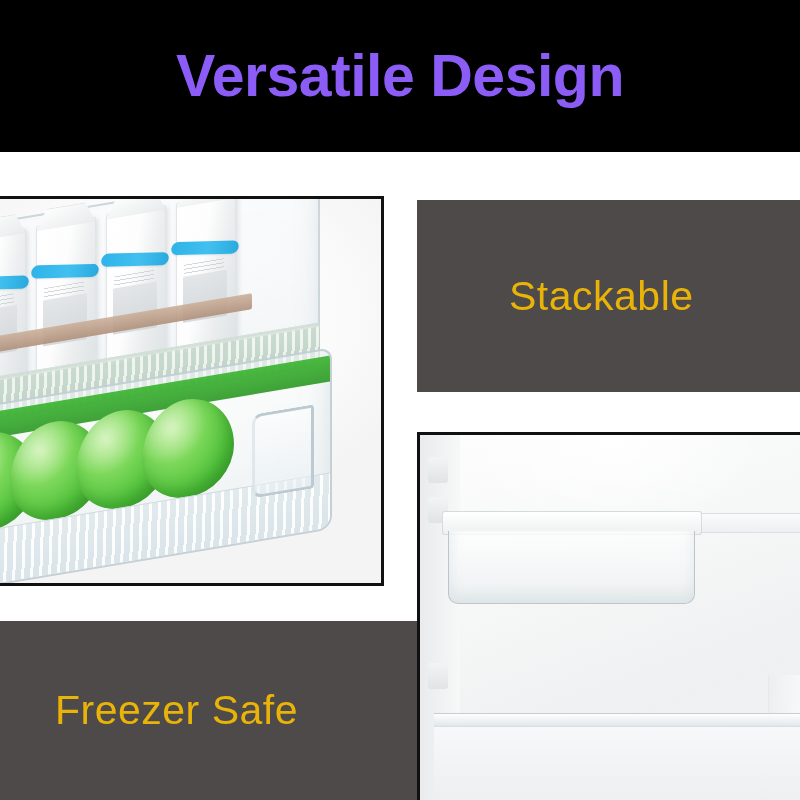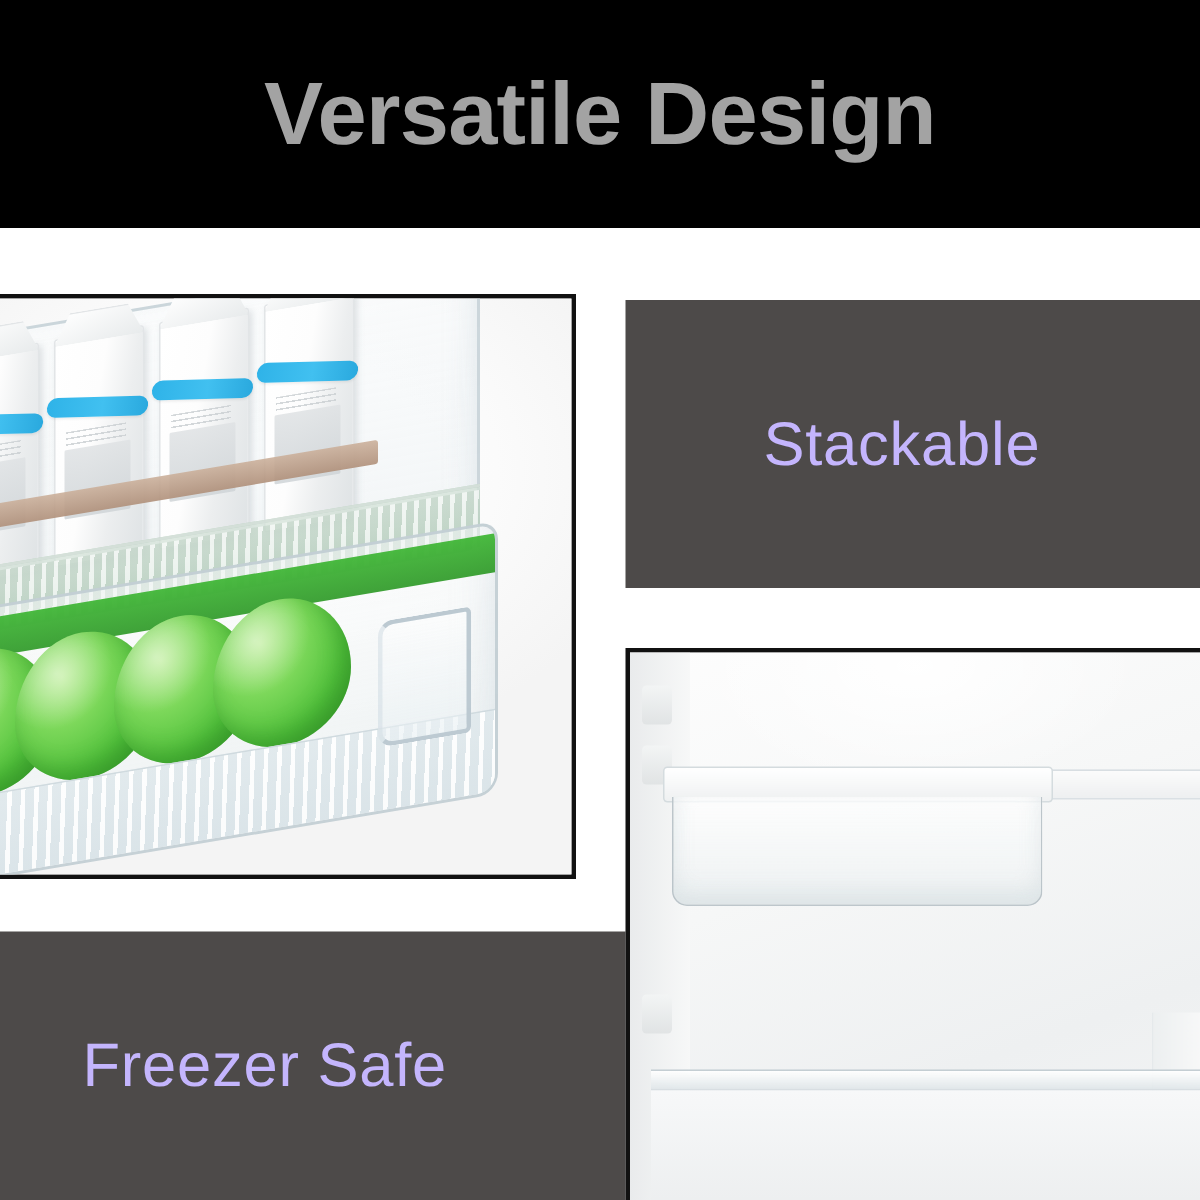--- a/index.html
+++ b/index.html
@@ -10,21 +10,21 @@
     overflow:hidden;position:relative;
   }
 
   
   #header-banner{
     position:absolute;left:0;top:0;width:800px;height:152px;
     background:#000000;
     display:flex;align-items:center;justify-content:center;
   }
   #header-title{
-    color:#a3a3a3;
+    color:#8b5cf6;
     font-size:59px;
     font-weight:bold;
     letter-spacing:-0.5px;
     line-height:1;
     white-space:nowrap;
   }
 
   
   .photo-frame{
     position:absolute;
@@ -34,21 +34,21 @@
   }
 
   
   .feature-panel{
     position:absolute;
     background:#4d4a49;
     display:flex;align-items:center;
     overflow:hidden;
   }
   .feature-label{
-    color:#c4b5fd;
+    color:#eab308;
     font-size:41px;
     font-weight:300;
     letter-spacing:0.5px;
     white-space:nowrap;
   }
 
   #panel-stackable{ left:417px; top:200px; width:383px; height:192px; }
   #panel-stackable .feature-label{ margin-left:92px; }
 
   #panel-freezer{ left:0px; top:621px; width:445px; height:179px; }

